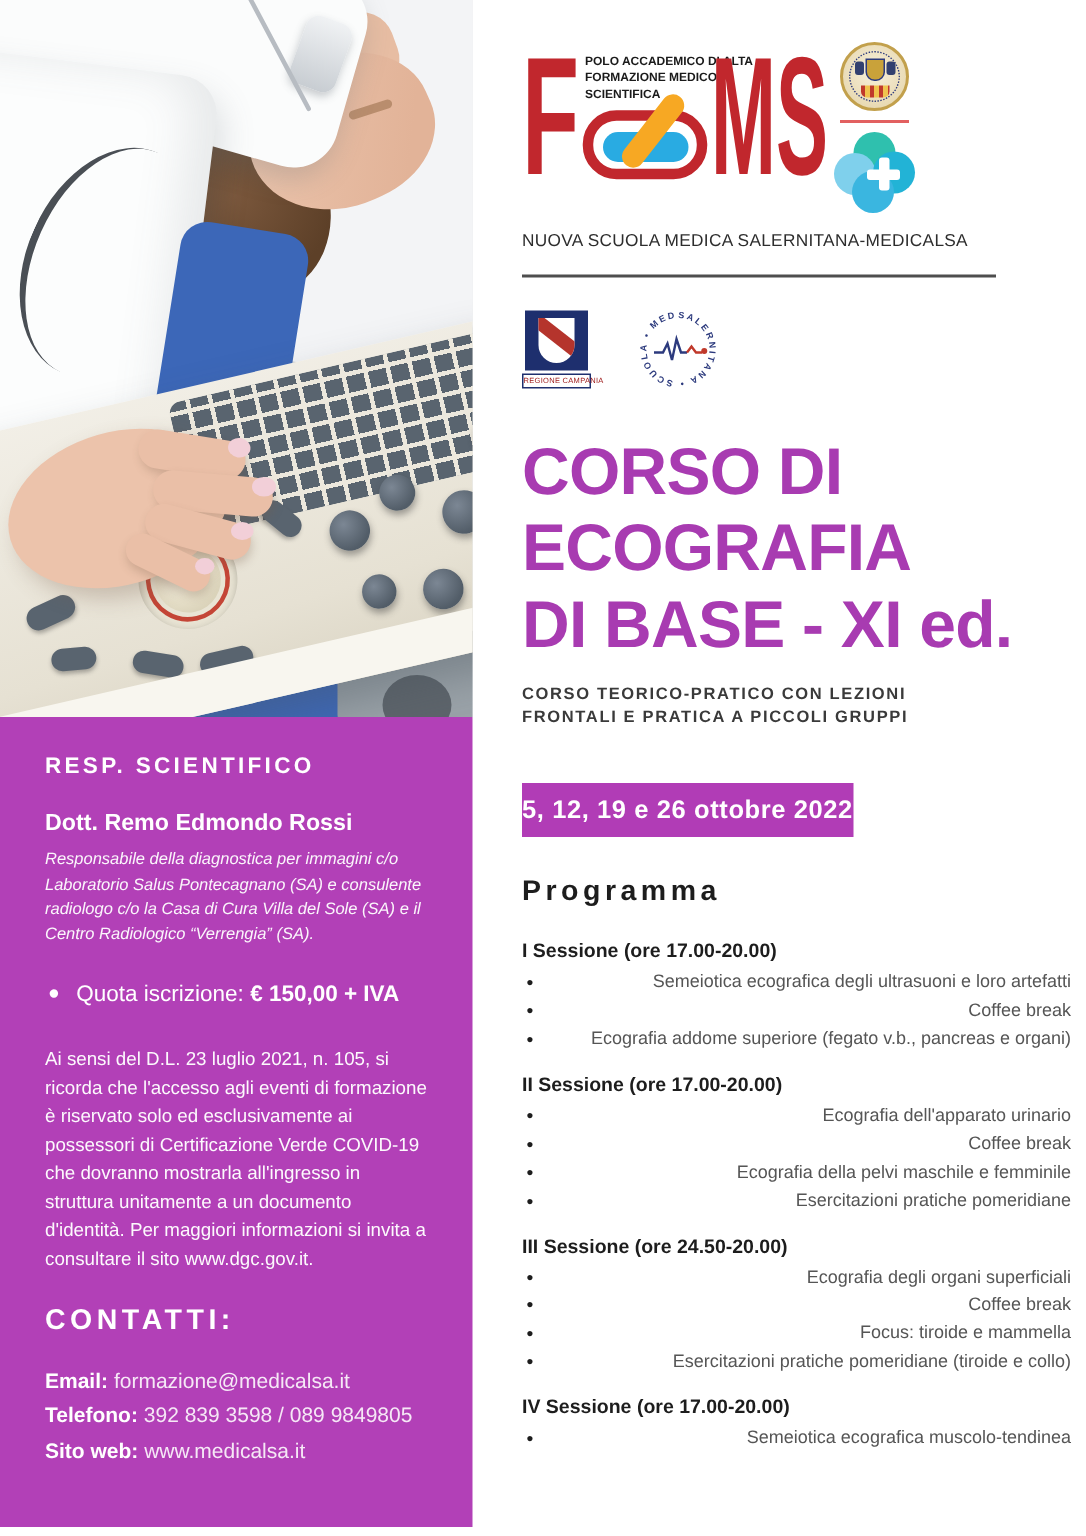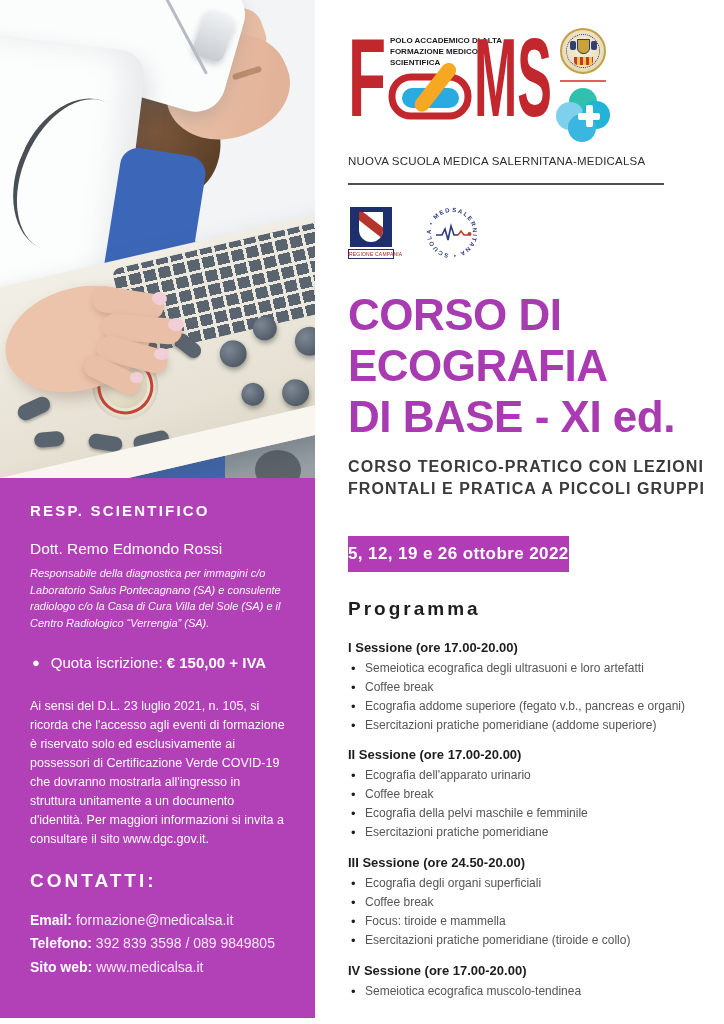--- a/index.html
+++ b/index.html
@@ -33,21 +33,21 @@
   .ph-ball { left:123px; top:103px; width:44px; height:44px; background:radial-gradient(circle at 38% 32%, #fbf8ec 0%, #e4ddc6 55%, #cfc7ac 100%); border-radius:50%; }
   .ph-pill { background:#59646f; border-radius:10px; box-shadow:0 2px 3px rgba(60,60,60,.4); }
   .ph-knob { background:radial-gradient(circle at 38% 32%, #7c8794 0%, #525d68 70%); border-radius:50%; box-shadow:0 3px 5px rgba(60,60,60,.45); }
   .ph-panel-edge { left:0; top:186px; width:100%; height:29px; background:#f8f6ef; border-radius:0 0 18px 18px; }
   .ph-palm { left:4px; top:288px; width:150px; height:102px; background:#ecc3ab; border-radius:50%; transform:rotate(-16deg); box-shadow:4px 8px 14px rgba(120,90,70,.3); }
   .ph-finger { background:#eabfa7; border-radius:13px; box-shadow:2px 3px 6px rgba(120,90,70,.25); }
   .ph-nail { background:#f2cfd8; border-radius:50%; }
   
   .panel { position:absolute; left:0; top:478px; width:315px; height:540px; background:#b240b7; color:#fff; padding:24px 26px 0 30px; }
   .resp-heading { font-size:15px; font-weight:bold; letter-spacing:2.2px; margin-bottom:21px; }
-  .resp-name { font-size:15.5px; font-weight:normal; margin-bottom:7px; }
+  .resp-name { font-size:15.5px; font-weight:bold; margin-bottom:7px; }
   .resp-bio { font-size:11px; font-style:italic; line-height:1.5; color:rgba(255,255,255,.95); margin-bottom:23px; }
   .quota { font-size:15px; margin-bottom:26px; padding-left:2px; }
   .quota .dot { margin-right:11px; font-size:13px; vertical-align:1px; }
   .quota strong { font-weight:bold; }
   .legal { font-size:12.5px; line-height:1.52; color:rgba(255,255,255,.97); margin-bottom:21px; }
   .contacts-heading { font-size:19px; font-weight:bold; letter-spacing:3px; margin-bottom:17px; }
   .contact-row { font-size:14px; line-height:1.67; }
   .contact-row .lbl { font-weight:bold; }
   .contact-row .val { color:rgba(255,255,255,.88); }
 
@@ -76,28 +76,28 @@
   .rule { margin-top:13px; width:316px; border-top:2px solid #4e4e4e; }
   .partners { margin-top:22px; display:flex; align-items:flex-start; gap:30px; height:58px; }
   .campania { width:46px; text-align:center; }
   .camp-square { position:relative; width:42px; height:40px; background:#1e2f6e; margin:0 auto; overflow:hidden; }
   .camp-shield { position:absolute; left:9px; top:5px; width:24px; height:30px; background:#fff; border-radius:0 0 12px 12px; overflow:hidden; }
   .camp-band { position:absolute; left:-10px; top:9px; width:48px; height:9px; background:#b5342c; transform:rotate(38deg); }
   .camp-caption { margin-top:2px; border:1px solid #1e2f6e; background:#fff; font-size:5px; color:#a02020; letter-spacing:.2px; padding:1px 0; white-space:nowrap; }
   .sms-logo { margin-top:-2px; }
 
   .title { margin-top:24px; font-size:44px; line-height:51px; font-weight:bold; letter-spacing:-0.5px; color:#a83bb1; }
-  .subtitle { margin-top:14px; font-size:16px; font-weight:bold; letter-spacing:1.1px; line-height:1.38; color:#3a3a3a; }
+  .subtitle { margin-top:14px; font-size:11px; font-weight:bold; letter-spacing:1.1px; line-height:1.38; color:#3a3a3a; }
   .date-badge { display:inline-block; margin-top:36px; background:#b13cb6; color:#fff; font-size:17px; font-weight:bold; padding:8px 0; letter-spacing:.4px; }
   .programma { margin-top:26px; font-size:19px; font-weight:bold; letter-spacing:3px; color:#1d1d1d; }
   .sessions { margin-top:20px; }
   .session { margin-bottom:13px; }
   .session-h { font-size:13px; font-weight:bold; color:#1d1d1d; margin-bottom:4px; }
   .session ul { list-style:none; }
-  .session li { position:relative; padding-left:17px; font-size:12px; color:#555; line-height:1.58; }
+  .session li { position:relative; padding-left:17px; font-size:12px; color:#555; line-height:1.58;text-align:right; }
   .session li::before { content:"\2022"; position:absolute; left:3px; top:0; color:#1d1d1d; font-size:13px; }
 </style>
 </head>
 <body>
 
 <div class="page">
 
   <div class="photo">
     <div class="ph-bed"></div>
     <div class="ph-neck"></div>
@@ -238,21 +238,20 @@
 
     <div class="programma">Programma</div>
 
     <div class="sessions">
       <div class="session">
         <div class="session-h">I Sessione (ore 17.00-20.00)</div>
         <ul>
           <li>Semeiotica ecografica degli ultrasuoni e loro artefatti</li>
           <li>Coffee break</li>
           <li>Ecografia addome superiore (fegato v.b., pancreas e organi)</li>
-          <li>Esercitazioni pratiche pomeridiane (addome superiore)</li>
         </ul>
       </div>
       <div class="session">
         <div class="session-h">II Sessione (ore 17.00-20.00)</div>
         <ul>
           <li>Ecografia dell'apparato urinario</li>
           <li>Coffee break</li>
           <li>Ecografia della pelvi maschile e femminile</li>
           <li>Esercitazioni pratiche pomeridiane</li>
         </ul>

